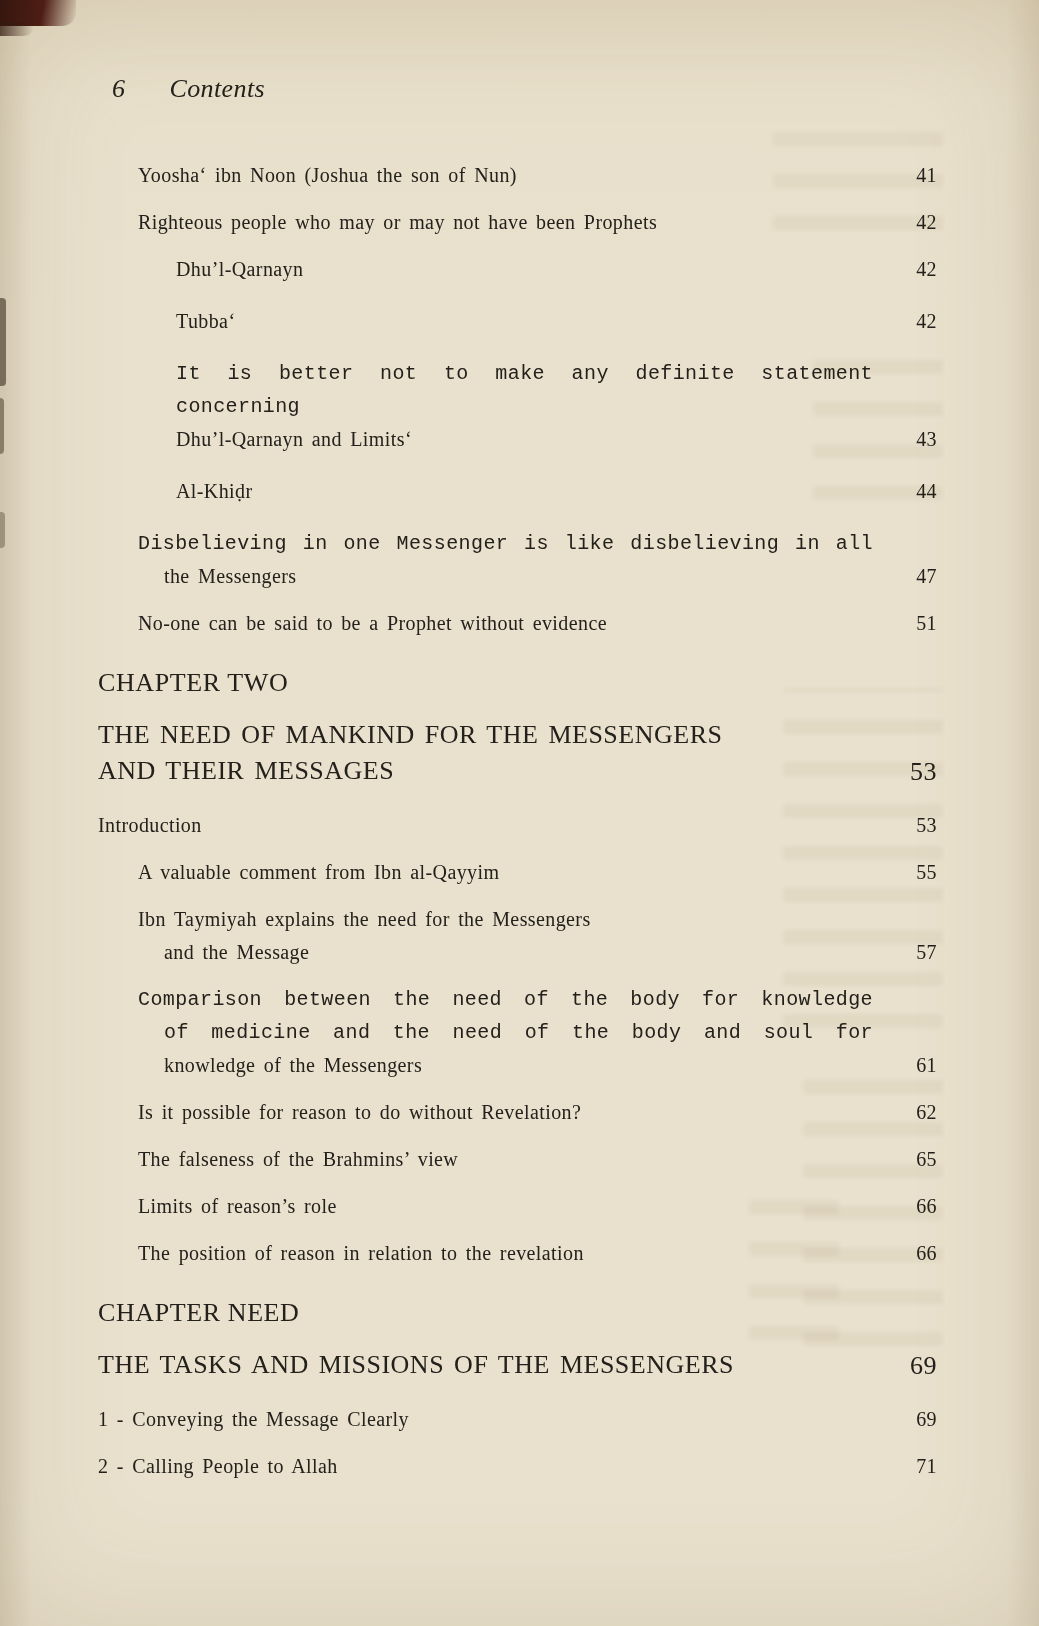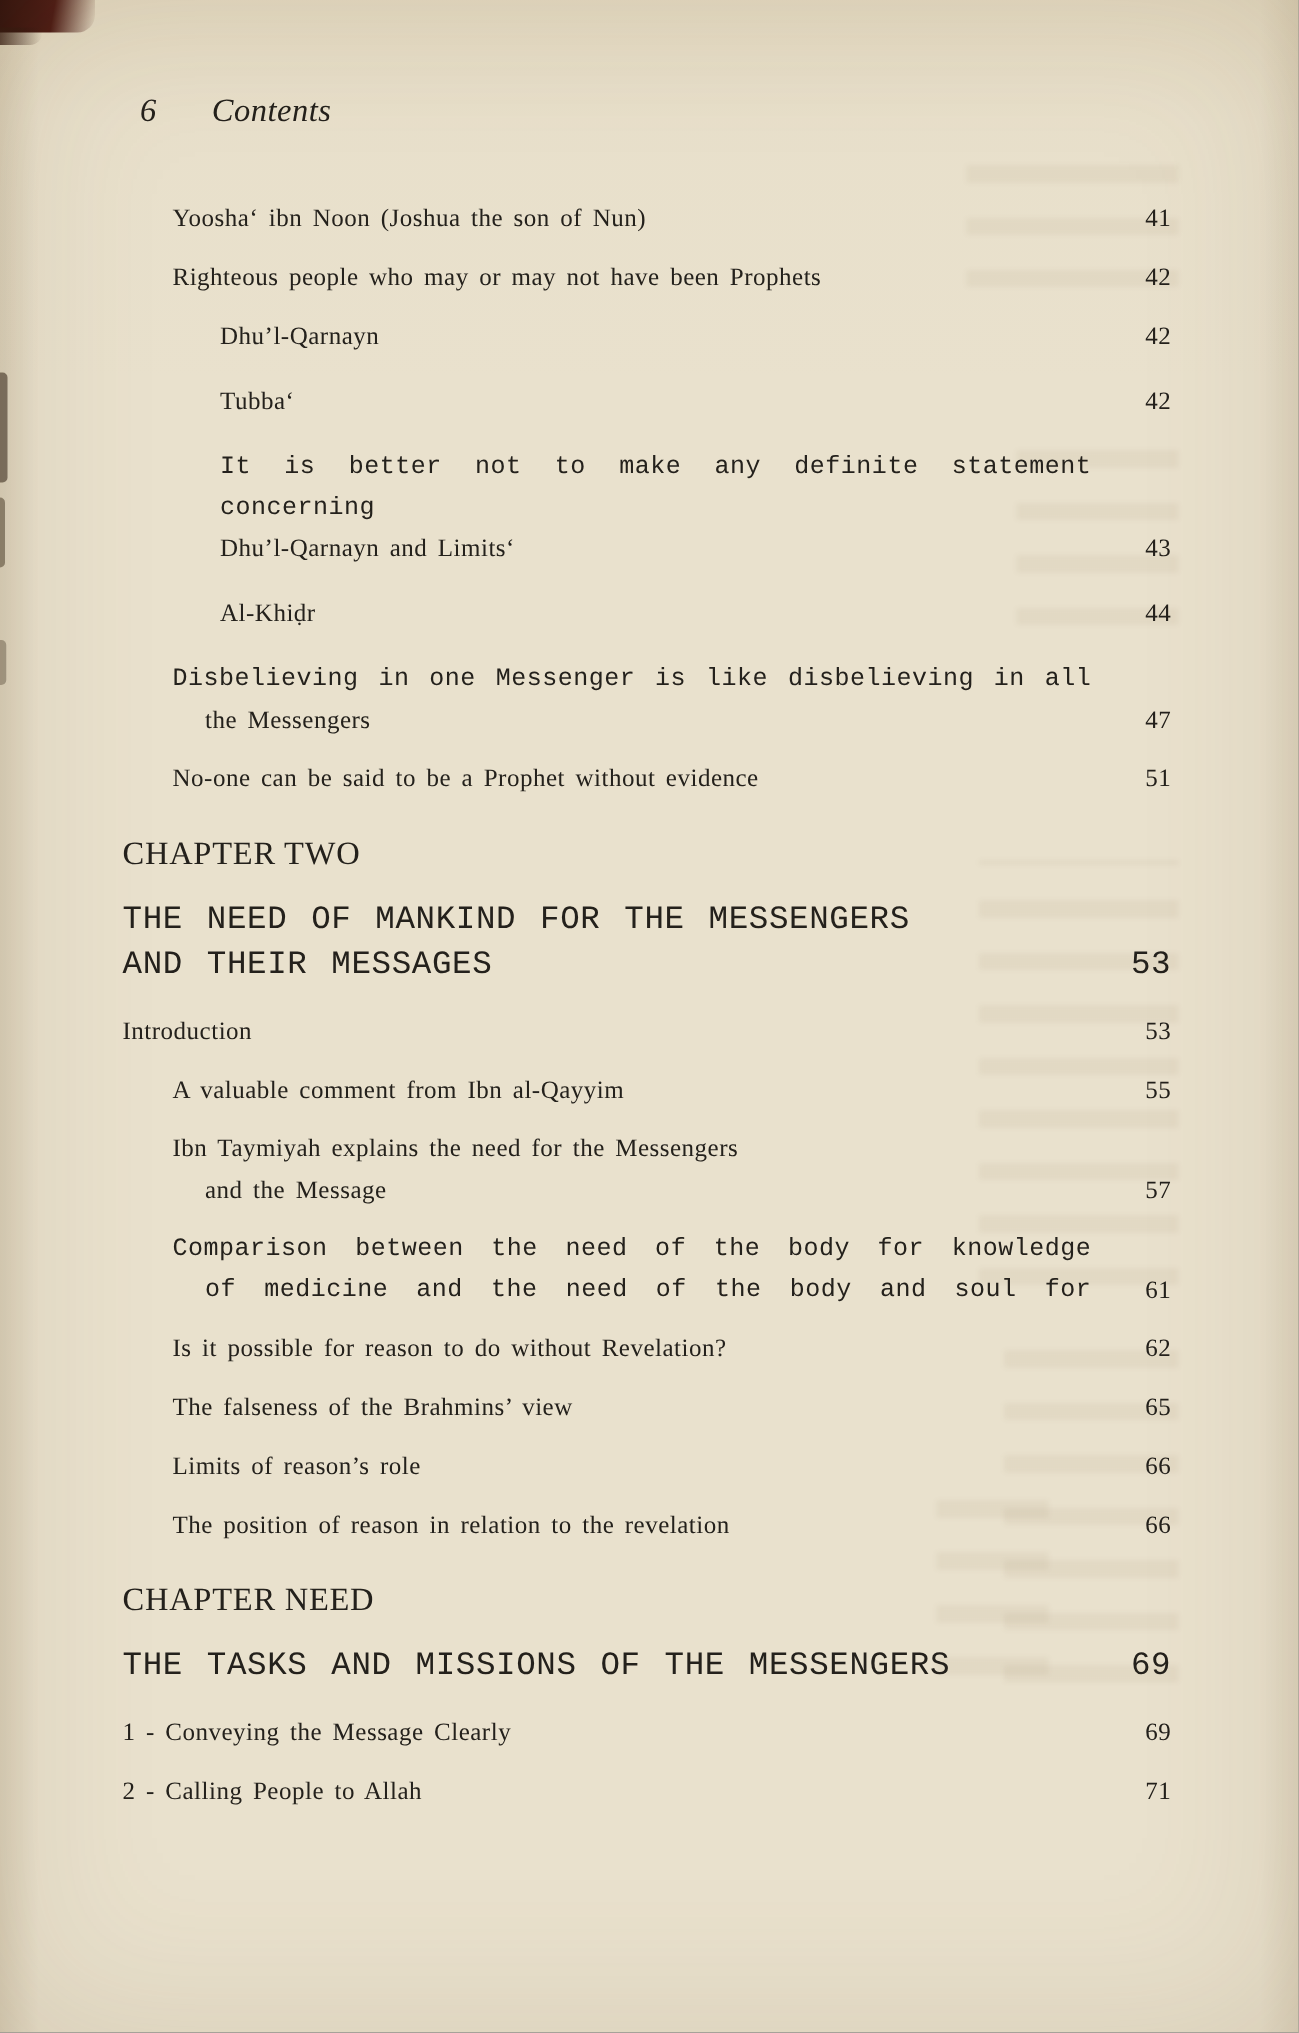--- a/index.html
+++ b/index.html
@@ -46,21 +46,21 @@
   .entry.lvl1{margin-left:40px;}
   .entry.sub{margin-left:78px;margin-bottom:19px;}
   .ln{display:block;}
   .ln.cont{margin-left:26px;}
   .ln.just{text-align:justify;text-align-last:justify;font-family:Liberation Mono, monospace;}
   .pg{position:absolute;right:0;bottom:0;line-height:33px;}
 
   .chapter-label{font-size:26px;line-height:33px;
     margin:26px 0 18px 0;letter-spacing:0.6px;}
   .section-title{position:relative;font-size:26px;line-height:36px;
-    padding-right:64px;margin-bottom:20px;letter-spacing:0.5px;word-spacing:3px;font-family:Liberation Mono, monospace;}
+    padding-right:64px;margin-bottom:20px;letter-spacing:0.5px;word-spacing:3px;}
   .section-title .pg{bottom:1px;}
 </style>
 </head>
 <body>
 
 <div class="page">
 
   <div class="corner-mark"></div>
   <div class="corner-mark2"></div>
   <div class="edge-mark-1"></div>
@@ -142,20 +142,21 @@
 
       <div class="entry lvl1">
         <span class="ln">Ibn Taymiyah explains the need for the Messengers</span>
         <span class="ln cont">and the Message</span>
         <span class="pg">57</span>
       </div>
 
       <div class="entry lvl1">
         <span class="ln just">Comparison between the need of the body for knowledge</span>
         <span class="ln cont just">of medicine and the need of the body and soul for</span>
+        <span class="ln cont">knowledge of the Messengers</span>
         <span class="pg">61</span>
       </div>
 
       <div class="entry lvl1">
         <span class="ln">Is it possible for reason to do without Revelation?</span>
         <span class="pg">62</span>
       </div>
 
       <div class="entry lvl1">
         <span class="ln">The falseness of the Brahmins’ view</span>

